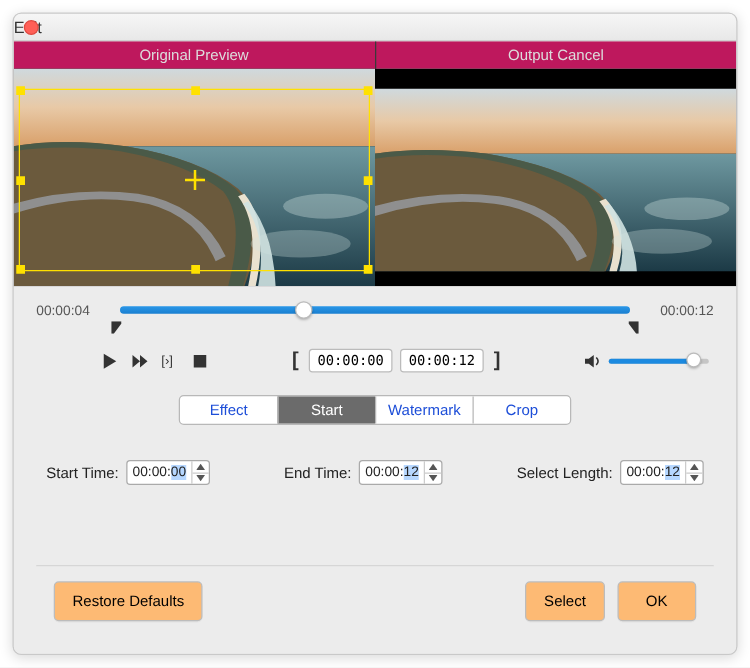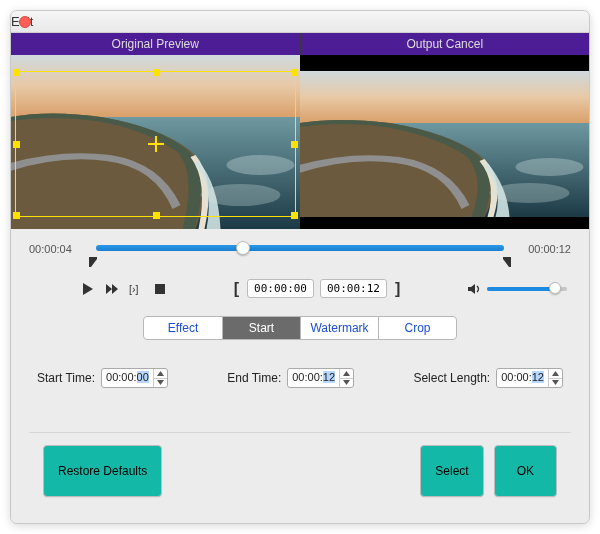--- a/index.html
+++ b/index.html
@@ -10,21 +10,21 @@
     box-shadow:0 2px 10px rgba(0,0,0,.15);
     display:flex; flex-direction:column;
   }
   .titlebar {
     height:22px; background:linear-gradient(#f6f6f6,#e8e8e8);
     border-bottom:1px solid #d0d0d0; position:relative; 
     font-size:13px; line-height:22px; color:#333;
   }
   .close-dot { position:absolute; left:8px; top:5px; width:12px; height:12px;
     border-radius:50%; background:#ff5f57; border:0.5px solid #e04940; }
-  .preview-hdr { display:flex; background:#4c1d95; }
+  .preview-hdr { display:flex; background:#be185d; }
   .preview-hdr div { flex:1; text-align:center; color:#ddd; font-size:12px; padding:4px 0; }
   .preview-hdr div + div { border-left:1px solid #3a3a3a; }
   .previews { display:flex; height:174px; background:#000; }
   .pv { flex:1; position:relative; overflow:hidden; }
   .pv svg { width:100%; height:100%; display:block; }
   .crop { position:absolute; border:1px solid #ffe100; }
   .handle { position:absolute; width:7px; height:7px; background:#ffe100; }
   .h-tl{left:-3px;top:-3px}.h-tm{left:50%;top:-3px;margin-left:-3px}.h-tr{right:-3px;top:-3px}
   .h-ml{left:-3px;top:50%;margin-top:-3px}.h-mr{right:-3px;top:50%;margin-top:-3px}
   .h-bl{left:-3px;bottom:-3px}.h-bm{left:50%;bottom:-3px;margin-left:-3px}.h-br{right:-3px;bottom:-3px}
@@ -63,22 +63,22 @@
   .field { display:flex; align-items:center; gap:6px; }
   .tinput { display:flex; align-items:stretch; border:1px solid #aaa; border-radius:3px; background:#fff; height:20px;}
   .tinput span.val { font-family:Menlo,monospace; font-size:11px; padding:2px 4px; }
   .sel { background:#b6d7ff; }
   .spinners { display:flex; flex-direction:column; border-left:1px solid #ccc; }
   .sp { width:13px; height:10px; display:flex; align-items:center; justify-content:center; cursor:pointer; }
   .sp svg{width:7px;height:5px;fill:#555}
   .sp + .sp { border-top:1px solid #ccc; }
 
   .footer { margin-top:auto; padding:12px 14px; border-top:1px solid #d6d6d6; display:flex; align-items:center; }
-  .btn { background:#14b8a6; border:1px solid #bcbcbc; border-radius:4px; font-size:12px;
-    padding:18px 14px; cursor:pointer; box-shadow:0 1px 0 rgba(0,0,0,.04); }
+  .btn { background:#fdba74; border:1px solid #bcbcbc; border-radius:4px; font-size:12px;
+    padding:8px 14px; cursor:pointer; box-shadow:0 1px 0 rgba(0,0,0,.04); }
   .footer .right { margin-left:auto; display:flex; gap:10px; }
 </style>
 </head>
 <body>
 
 <div class="window">
   <div class="titlebar">
     <div class="close-dot"></div>
     <span>Edit</span>
   </div>

